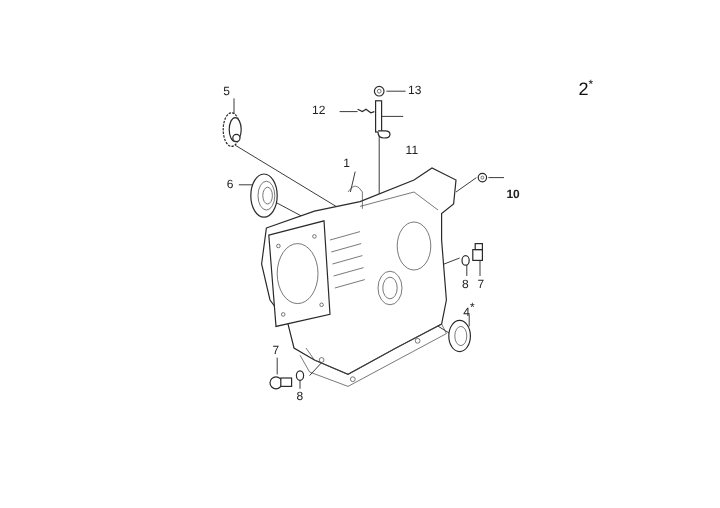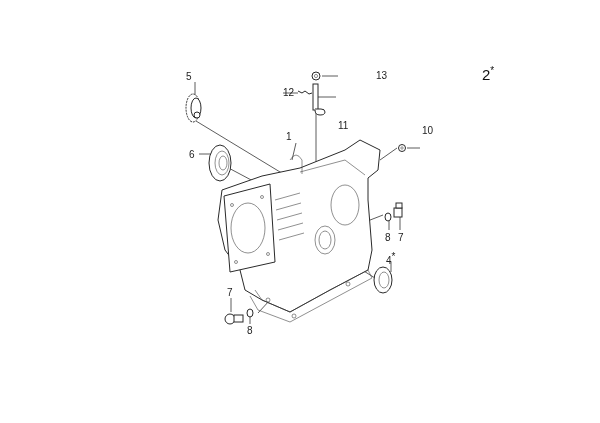--- a/index.html
+++ b/index.html
@@ -129,17 +129,17 @@
   <div class="title-lbl" style="left:482px; top:66px;"><span>2</span><sup>*</sup></div>
 
   <div class="lbl" style="left:286px; top:132px;">1</div>
   <div class="lbl" style="left:386px; top:252px;"><span>4</span><sup>*</sup></div>
   <div class="lbl" style="left:186px; top:72px;">5</div>
   <div class="lbl" style="left:189px; top:150px;">6</div>
   <div class="lbl" style="left:398px; top:233px;">7</div>
   <div class="lbl" style="left:227px; top:288px;">7</div>
   <div class="lbl" style="left:385px; top:233px;">8</div>
   <div class="lbl" style="left:247px; top:326px;">8</div>
-  <div class="lbl" style="left:422px; top:126px;">10</div>
+  <div class="lbl" style="left:422px; top:158px;font-weight:bold;">10</div>
   <div class="lbl" style="left:338px; top:92px;margin-top:29px;">11</div>
-  <div class="lbl" style="left:283px; top:88px;text-align:center;">12</div>
-  <div class="lbl" style="left:340px; top:71px;margin-left:36px;">13</div>
+  <div class="lbl" style="left:260px; top:88px;text-align:center;">12</div>
+  <div class="lbl" style="left:340px; top:71px;">13</div>
 </div>
 
 </body></html>

